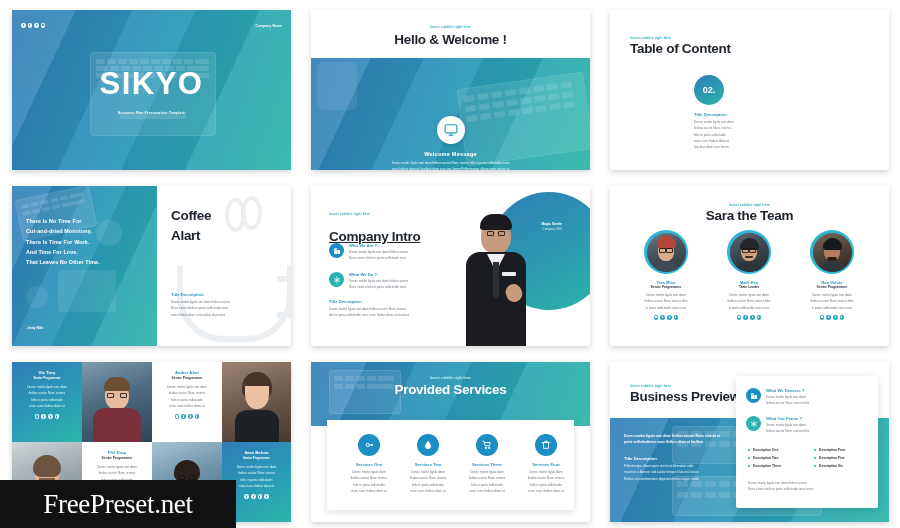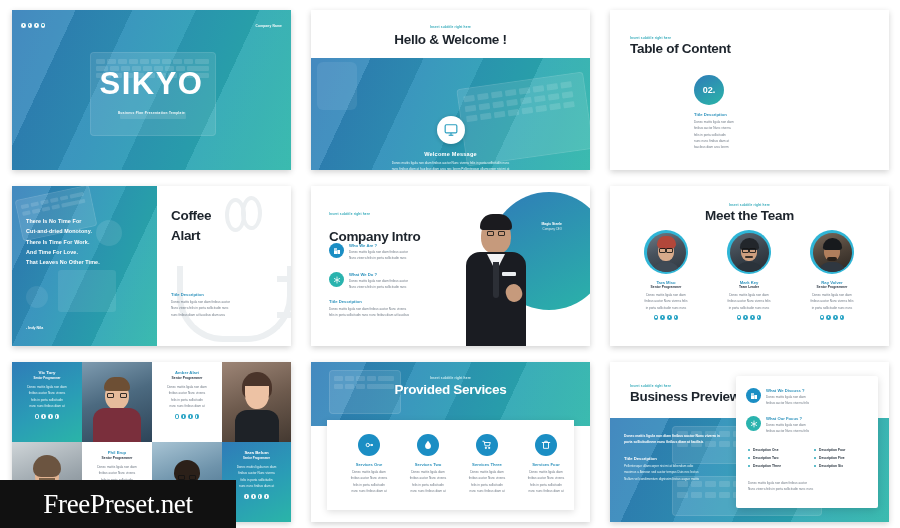--- a/index.html
+++ b/index.html
@@ -322,21 +322,21 @@
         <div>Nunc viverra felis in porta sollicitudin nunc</div>
         <div>nunc finibus diam at faucibus diam arcu</div>
       </div>
     </div>
   </div>
 
   <div class="slide s5">
     <div class="circ" style="position:absolute;right:-18px;top:6px;width:118px;height:118px;"></div>
 
     <div class="subtle" style="position:absolute;left:18px;top:26px;">Insert subtitle right here</div>
-    <div class="bigtitle" style="position:absolute;left:18px;top:43px;">Company Intro</div>
+    <div class="bigtitle" style="position:absolute;left:18px;top:43px;text-decoration:underline;">Company Intro</div>
 
     <div class="bullet-row" style="position:absolute;left:18px;top:57px;width:118px;">
       <div class="bullet-ico flatcirc">
         <svg style="position:absolute;left:3.5px;top:3.5px;" width="8" height="8" viewBox="0 0 24 24" fill="#fff">
           <rect x="3" y="4" width="9" height="17"></rect>
             <rect x="13" y="9" width="8" height="12"></rect>
           <rect x="5" y="6" width="2" height="2" fill="#1b8ec4"></rect>
             <rect x="8.5" y="6" width="2" height="2" fill="#1b8ec4"></rect>
           <rect x="5" y="10" width="2" height="2" fill="#1b8ec4"></rect>
             <rect x="8.5" y="10" width="2" height="2" fill="#1b8ec4"></rect>
@@ -386,21 +386,21 @@
       <div style="position:absolute;left:50%;margin-left:-30px;top:40px;width:60px;height:94px;border-radius:14px 14px 0 0;background:#1a1c22;"></div>
       <div style="position:absolute;left:50%;margin-left:-9px;top:42px;width:18px;height:16px;background:#f2f3f5;clip-path:polygon(0 0,100% 0,55% 100%,45% 100%);"></div>
       <div style="position:absolute;left:50%;margin-left:-3px;top:50px;width:6px;height:36px;background:#2c2f36;border-radius:0 0 3px 3px;"></div>
       <div style="position:absolute;left:50%;margin-left:6px;top:60px;width:14px;height:4px;background:#e9ecef;border-radius:1px;"></div>
       <div style="position:absolute;left:50%;margin-left:10px;top:72px;width:16px;height:18px;border-radius:8px;background:#c69a7c;transform:rotate(-18deg);"></div>
     </div>
   </div>
 
   <div class="slide s6">
     <div class="subtle-c" style="position:absolute;left:0;right:0;top:17px;">Insert subtitle right here</div>
-    <div class="bigtitle" style="position:absolute;left:0;right:0;top:22px;text-align:center;">Meet the Team</div>
+    <div class="bigtitle" style="position:absolute;left:0;right:0;top:22px;text-align:center;">Sara the Team</div>
 
     <div style="position:absolute;left:22px;top:44px;width:68px;text-align:center;">
       <div class="avatar" style="margin:0 auto;">
         <div class="face skin-a">
           <div class="body" style="background:#3f4a55;"></div>
           <div class="head" style="background:#d8ab8b;"></div>
           <div class="hair" style="background:#b2473a;top:3px;height:13px;border-radius:10px 10px 6px 6px;"></div>
           <div class="glasses"></div>
         </div>
       </div>

